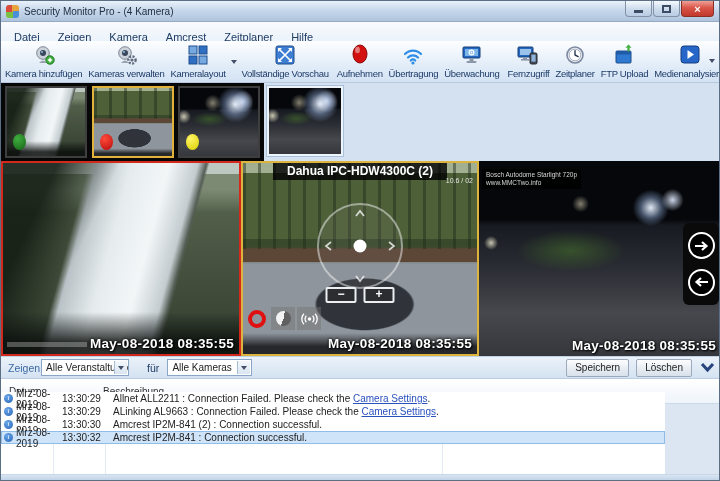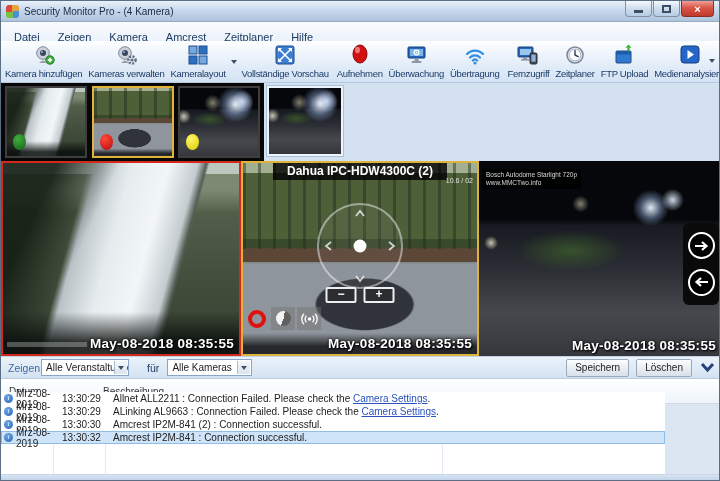--- a/index.html
+++ b/index.html
@@ -258,41 +258,41 @@
       <span class="icon">
         <svg width="18" height="21" viewBox="0 0 18 21">
             <ellipse cx="9" cy="10" rx="7" ry="9" fill="#d21010" stroke="#8c0606"></ellipse>
             <ellipse cx="6.5" cy="6" rx="2.4" ry="3.2" fill="rgba(255,255,255,.45)"></ellipse>
           </svg>
       </span>
       <span class="tlabel">Aufnehmen</span>
     </div>
     <div class="tbtn">
       <span class="icon">
+        <svg width="22" height="20" viewBox="0 0 22 20">
+            <path d="M3 9 A 11 11 0 0 1 19 9" fill="none" stroke="#2e8ee8" stroke-width="2.2" stroke-linecap="round"></path>
+            <path d="M6 12.5 A 7 7 0 0 1 16 12.5" fill="none" stroke="#2e8ee8" stroke-width="2.2" stroke-linecap="round"></path>
+            <path d="M8.8 15.5 A 3.2 3.2 0 0 1 13.2 15.5" fill="none" stroke="#2e8ee8" stroke-width="2.2" stroke-linecap="round"></path>
+            <circle cx="11" cy="18" r="1.6" fill="#2e8ee8"></circle>
+          </svg>
+      </span>
+      <span class="tlabel">Übertragung</span>
+    </div>
+    <div class="tbtn">
+      <span class="icon">
         <svg width="21" height="20" viewBox="0 0 21 20">
             <rect x="2" y="2" width="17" height="11" rx="1" fill="#2468c0" stroke="#163f78"></rect>
             <rect x="4" y="4" width="13" height="7" fill="#7db4ea"></rect>
             <circle cx="10.5" cy="7.5" r="2.4" fill="none" stroke="#fff" stroke-width="1.2"></circle>
             <circle cx="10.5" cy="7.5" r="0.9" fill="#fff"></circle>
             <rect x="8.5" y="13" width="4" height="3" fill="#8b97a8"></rect>
             <rect x="5.5" y="16" width="10" height="2" rx="1" fill="#8b97a8"></rect>
           </svg>
       </span>
       <span class="tlabel">Überwachung</span>
-    </div>
-    <div class="tbtn">
-      <span class="icon">
-        <svg width="22" height="20" viewBox="0 0 22 20">
-            <path d="M3 9 A 11 11 0 0 1 19 9" fill="none" stroke="#2e8ee8" stroke-width="2.2" stroke-linecap="round"></path>
-            <path d="M6 12.5 A 7 7 0 0 1 16 12.5" fill="none" stroke="#2e8ee8" stroke-width="2.2" stroke-linecap="round"></path>
-            <path d="M8.8 15.5 A 3.2 3.2 0 0 1 13.2 15.5" fill="none" stroke="#2e8ee8" stroke-width="2.2" stroke-linecap="round"></path>
-            <circle cx="11" cy="18" r="1.6" fill="#2e8ee8"></circle>
-          </svg>
-      </span>
-      <span class="tlabel">Übertragung</span>
     </div>
     <div class="tsep"></div>
     <div class="tbtn">
       <span class="icon">
         <svg width="22" height="20" viewBox="0 0 22 20">
             <rect x="1" y="2" width="15" height="10" rx="1" fill="#2468c0" stroke="#163f78"></rect>
             <rect x="3" y="4" width="11" height="6" fill="#9cc3ec"></rect>
             <rect x="6" y="12" width="4" height="2" fill="#8b97a8"></rect>
             <rect x="4" y="14" width="8" height="1.6" fill="#8b97a8"></rect>
             <rect x="13" y="8" width="7" height="11" rx="1.4" fill="#454c58" stroke="#23272e"></rect>

